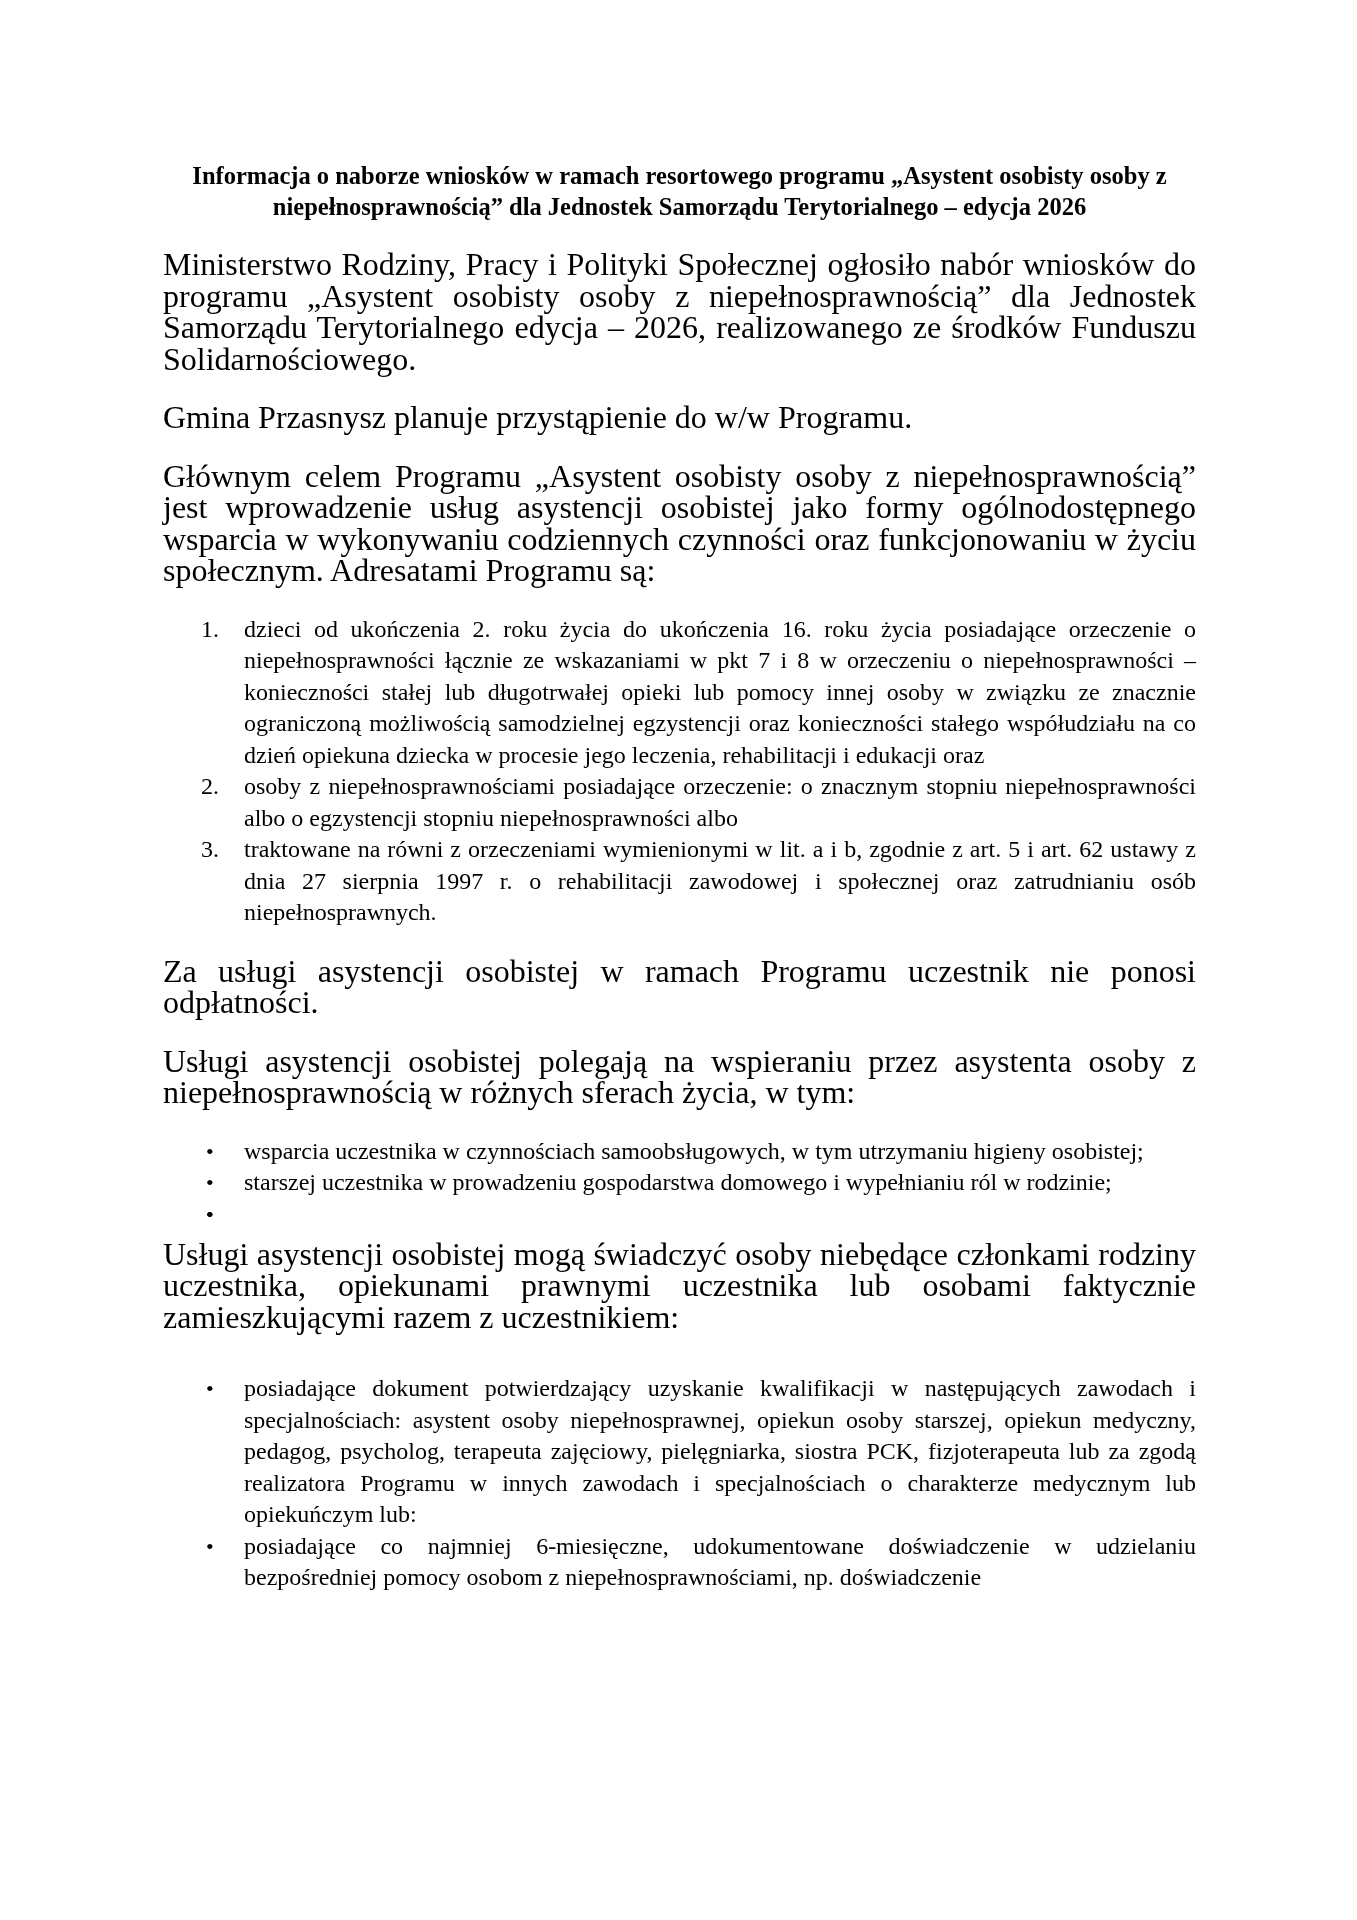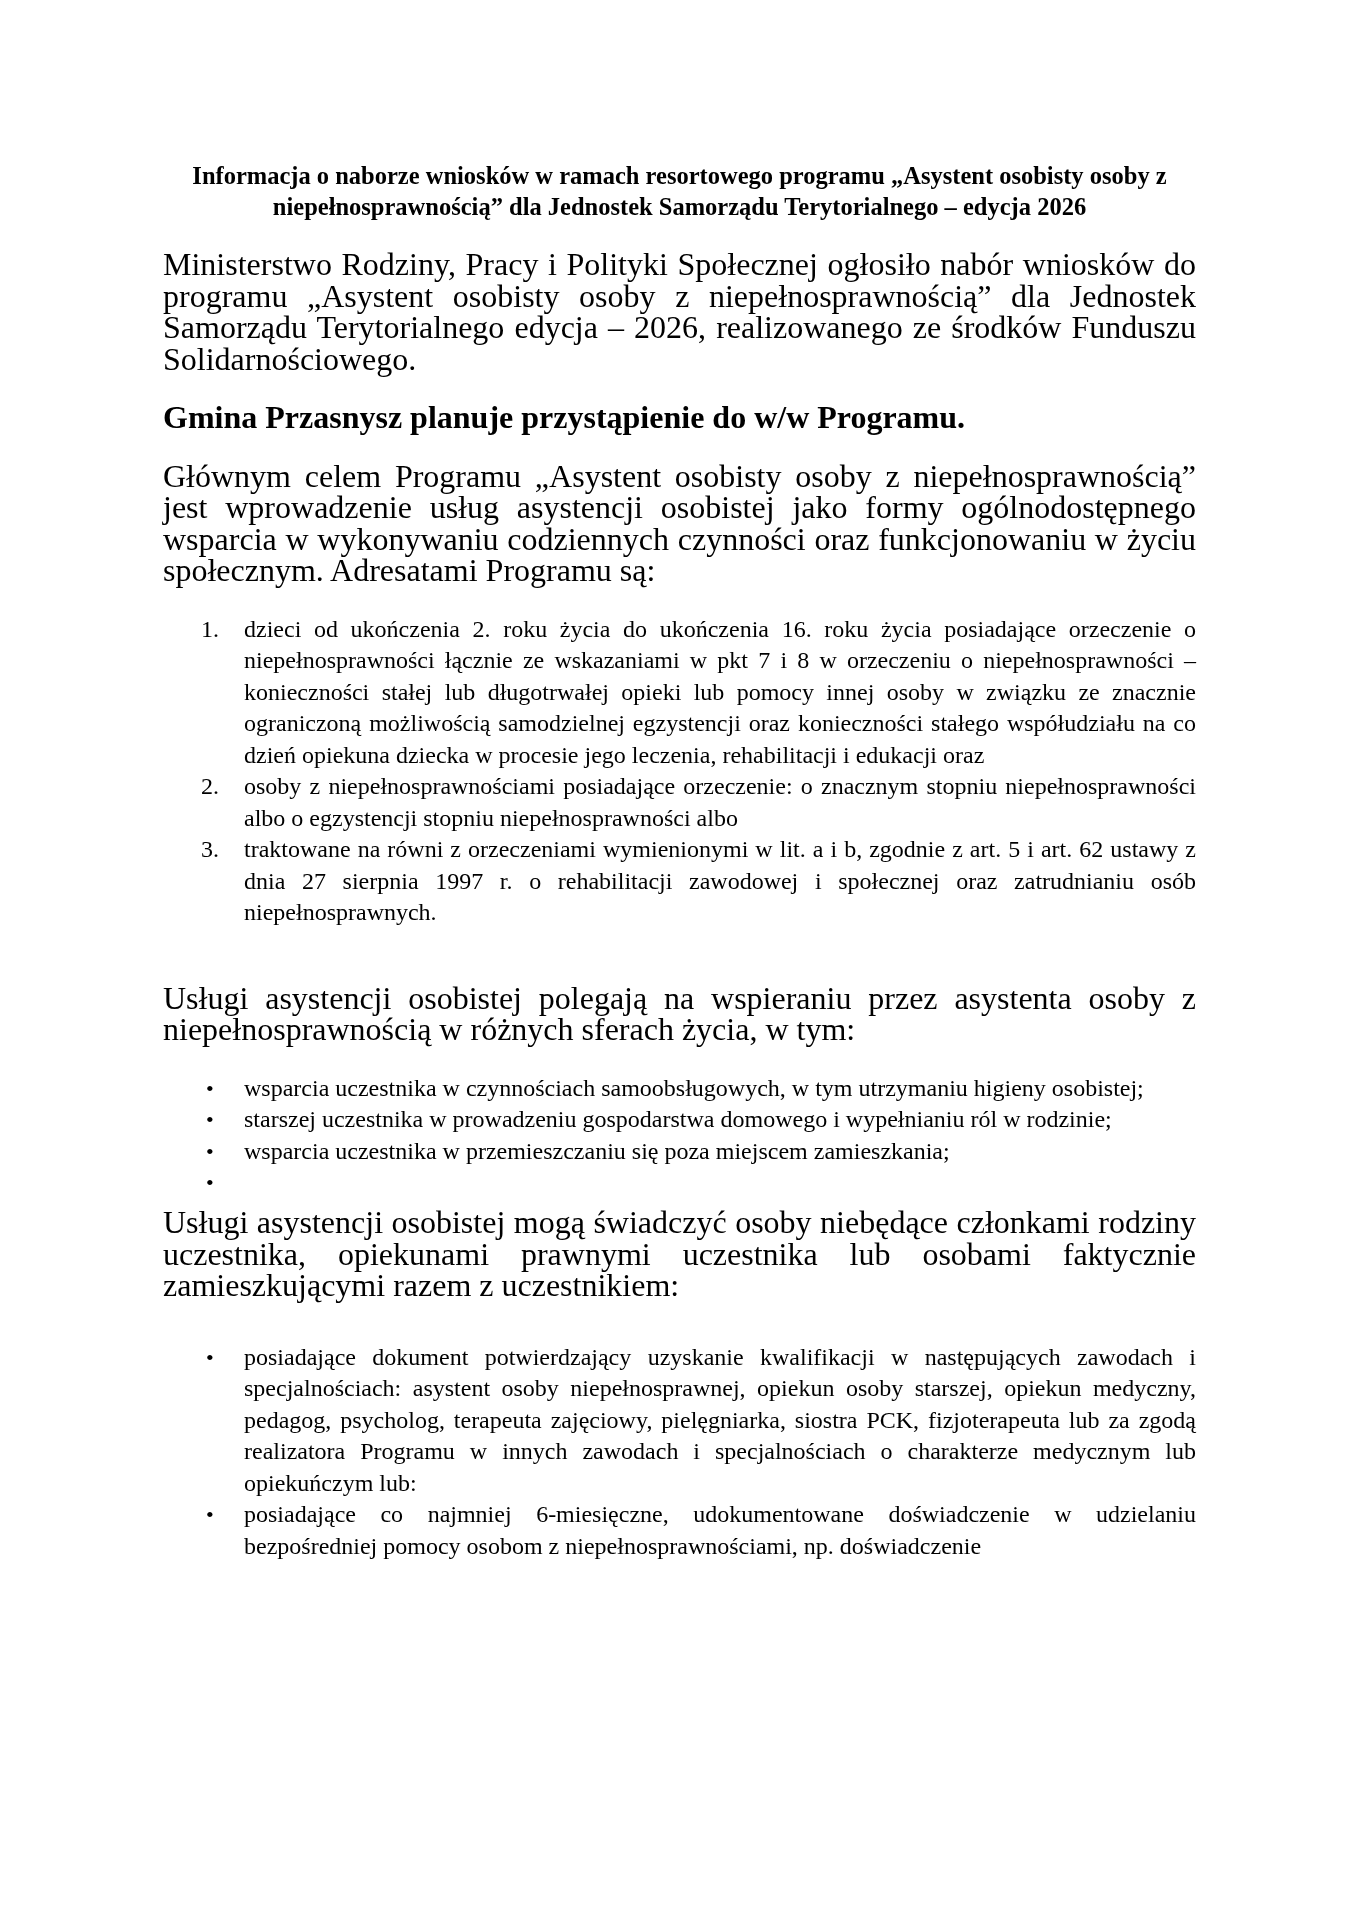--- a/index.html
+++ b/index.html
@@ -7,21 +7,21 @@
   .page {
     position: absolute; left: 0; top: 0; width: 1357px; height: 1793px; background: #fff;
     color: #000; font-family: "Liberation Serif", "DejaVu Serif", serif;
   }
   .content { position: absolute; left: 163px; top: 160px; width: 1033px; }
   .title {
     font-weight: bold; font-size: 24.5px; line-height: 31px; text-align: center;
     margin: 0 0 27px 0;
   }
   p { margin: 0; font-size: 32px; line-height: 31.5px; text-align: justify; }
-  .bold { font-weight: bold; }
+  .bold { font-weight: normal; }
   .gap { height: 27px; }
   ol, ul { margin: 0; padding: 0; list-style: none; }
   .item { position: relative; padding-left: 81px; font-size: 24px; line-height: 31.5px; text-align: justify; }
   .marker { position: absolute; left: 38px; top: 0; width: 30px; }
   .bullet-marker { position: absolute; left: 43px; top: 0; font-size: 22px; }
 </style>
 </head>
 <body>
 
 <div class="page">
@@ -47,37 +47,37 @@
         <span class="marker">2.</span>
         <span>osoby z niepełnosprawnościami posiadające orzeczenie: o znacznym stopniu niepełnosprawności albo o egzystencji stopniu niepełnosprawności albo</span>
       </li>
       <li class="item">
         <span class="marker">3.</span>
         <span>traktowane na równi z orzeczeniami wymienionymi w lit. a i b, zgodnie z art. 5 i art. 62 ustawy z dnia 27 sierpnia 1997 r. o rehabilitacji zawodowej i społecznej oraz zatrudnianiu osób niepełnosprawnych.</span>
       </li>
     </ol>
     <div class="gap"></div>
 
+    <p class="bold">Za usługi asystencji osobistej w ramach Programu uczestnik nie ponosi odpłatności.</p>
     <div class="gap"></div>
 
     <p>Usługi asystencji osobistej polegają na wspieraniu przez asystenta osoby z niepełnosprawnością w różnych sferach życia, w tym:</p>
     <div class="gap"></div>
 
     <ul>
       <li class="item">
         <span class="bullet-marker">•</span>
         <span>wsparcia uczestnika w czynnościach samoobsługowych, w tym utrzymaniu higieny osobistej;</span>
       </li>
       <li class="item">
         <span class="bullet-marker">•</span>
         <span>starszej uczestnika w prowadzeniu gospodarstwa domowego i wypełnianiu ról w rodzinie;</span>
       </li>
       <li class="item">
         <span class="bullet-marker">•</span>
-        <span>wsparcia uczestnika w przemieszczaniu się poza miejscem zamieszkania;</span>
       </li>
       <li class="item">
         <span class="bullet-marker">•</span>
       </li>
     </ul>
     <div class="gap" style="height:40px"></div>
 
     <p>Usługi asystencji osobistej mogą świadczyć osoby niebędące członkami rodziny uczestnika, opiekunami prawnymi uczestnika lub osobami faktycznie zamieszkującymi razem z uczestnikiem:</p>
     <div class="gap" style="height:40px"></div>
 

